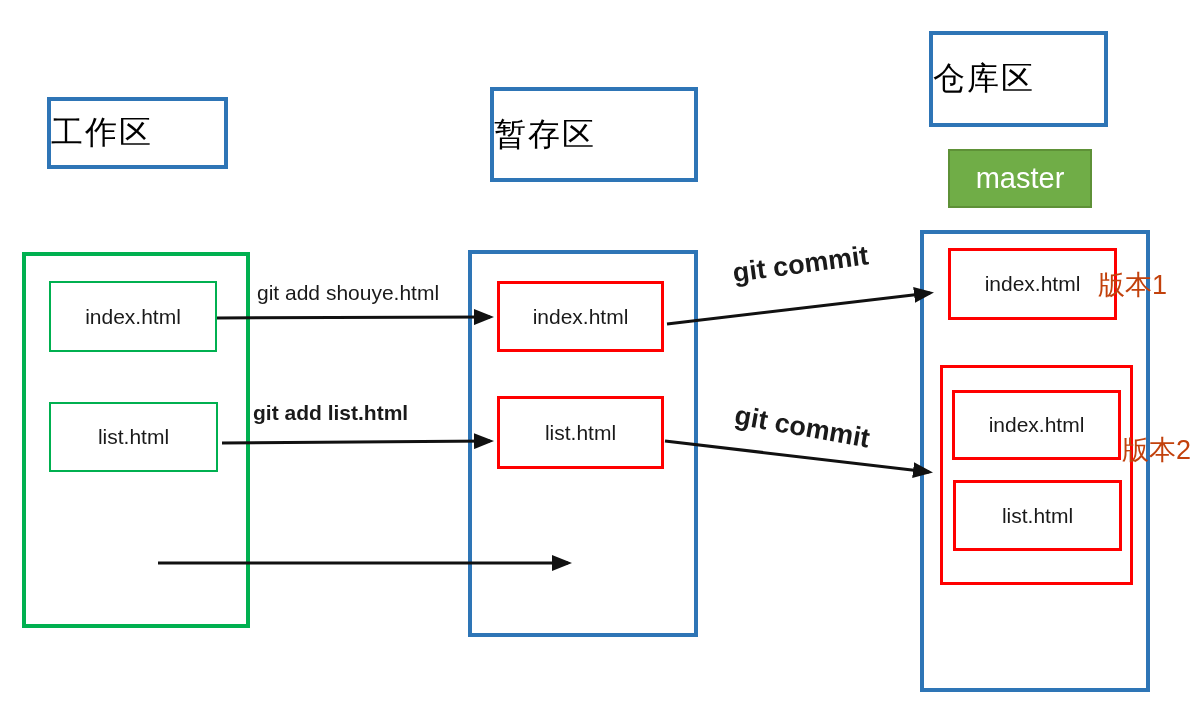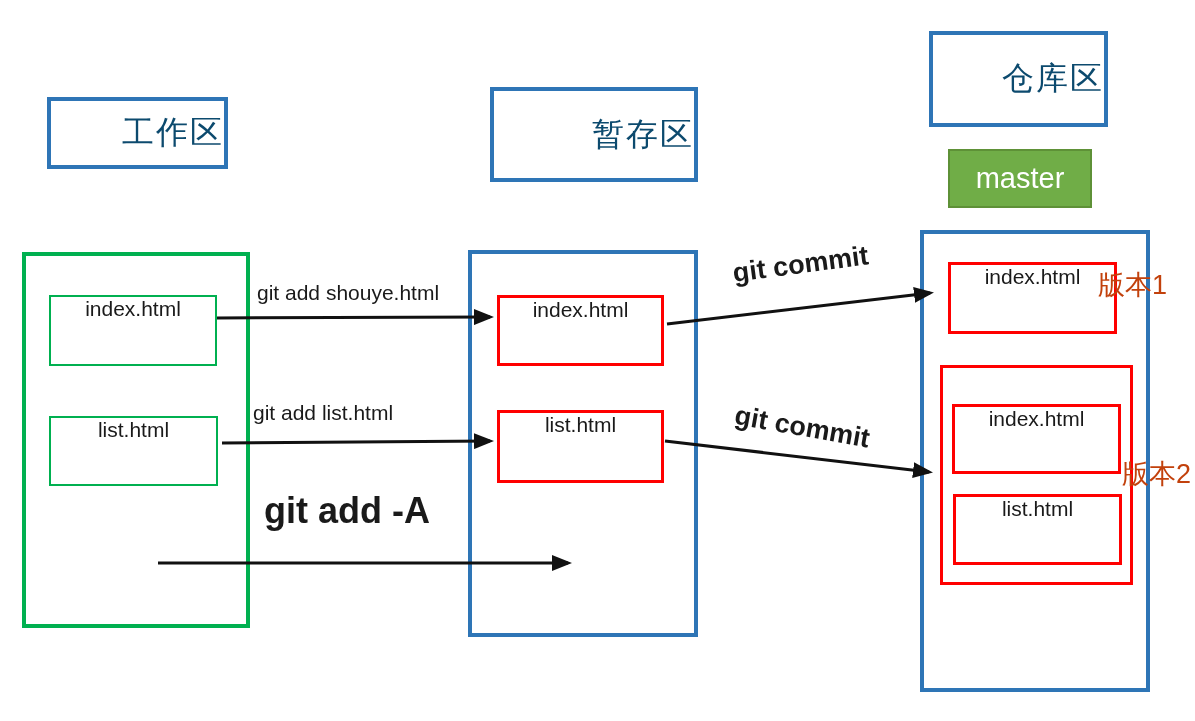--- a/index.html
+++ b/index.html
@@ -17,24 +17,24 @@
     overflow: hidden;
   }
   .abs { position: absolute; }
 
   
   .zone-box {
     border: 4px solid #2E75B6;
     background: #ffffff;
     display: flex;
     align-items: center;
-    justify-content: flex-end;
+    justify-content: flex-start;
     font-size: 32px;
     letter-spacing: 2px;
-    color: #0c4a6e;
+    color: #000000;
     box-sizing: border-box;
   }
 
   
   .branch-badge {
     background: #70AD47;
     border: 2px solid #5E9137;
     color: #ffffff;
     display: flex;
     align-items: center;
@@ -48,25 +48,25 @@
     background: #ffffff;
     box-sizing: border-box;
   }
   .area.green { border: 4px solid #00B050; }
   .area.blue  { border: 4px solid #2E75B6; }
 
   
   .file-box {
     background: #ffffff;
     display: flex;
+    align-items: center;
     justify-content: center;
     font-size: 21px;
     color: #1a1a1a;
     box-sizing: border-box;
-    margin-top: 14px;
   }
   .file-box.green { border: 2px solid #00B050; }
   .file-box.red   { border: 3px solid #FF0000; }
 
   .group-box {
     border: 3px solid #FF0000;
     background: transparent;
     box-sizing: border-box;
   }
 
@@ -143,34 +143,33 @@
   </div>
   <div class="version-tag abs" style="left:1098px; top:267px;">版本1</div>
 
   <div class="group-box abs" style="left:940px; top:365px; width:193px; height:220px;"></div>
   <div class="file-box red abs" style="left:952px; top:390px; width:169px; height:70px;">
     <span>index.html</span>
   </div>
   <div class="file-box red abs" style="left:953px; top:480px; width:169px; height:71px;">
     <span>list.html</span>
   </div>
-  <div class="version-tag abs" style="left:1122px; top:456px;">版本2</div>
+  <div class="version-tag abs" style="left:1122px; top:432px;">版本2</div>
 
   <svg class="arrows" viewBox="0 0 1195 721">
     <defs>
       <marker id="ah" markerUnits="userSpaceOnUse" markerWidth="20" markerHeight="16" refX="16" refY="8" orient="auto">
         <path d="M0,0 L20,8 L0,16 z" fill="#111111"></path>
       </marker>
     </defs>
     <line x1="217" y1="318" x2="490" y2="317" stroke="#111111" stroke-width="3" marker-end="url(#ah)"></line>
     <line x1="222" y1="443" x2="490" y2="441" stroke="#111111" stroke-width="3" marker-end="url(#ah)"></line>
     <line x1="158" y1="563" x2="568" y2="563" stroke="#111111" stroke-width="3" marker-end="url(#ah)"></line>
     <line x1="667" y1="324" x2="930" y2="293" stroke="#111111" stroke-width="3" marker-end="url(#ah)"></line>
     <line x1="665" y1="441" x2="929" y2="472" stroke="#111111" stroke-width="3" marker-end="url(#ah)"></line>
   </svg>
 
   <div class="cmd-label abs" style="left:257px; top:281px;">git add shouye.html</div>
-  <div class="cmd-label abs" style="left:253px; top:401px;">git add list.html</div>
-  <div class="cmd-label big abs" style="left:264px; top:490px;">git add -A</div>
+  <div class="cmd-label abs" style="left:253px; top:401px;font-weight:bold;">git add list.html</div>
   <div class="cmd-label commit rot-up abs" style="left:733px; top:258px;">git commit</div>
   <div class="cmd-label commit rot-down abs" style="left:735px; top:400px;">git commit</div>
 
 </div>
 
 </body></html>

